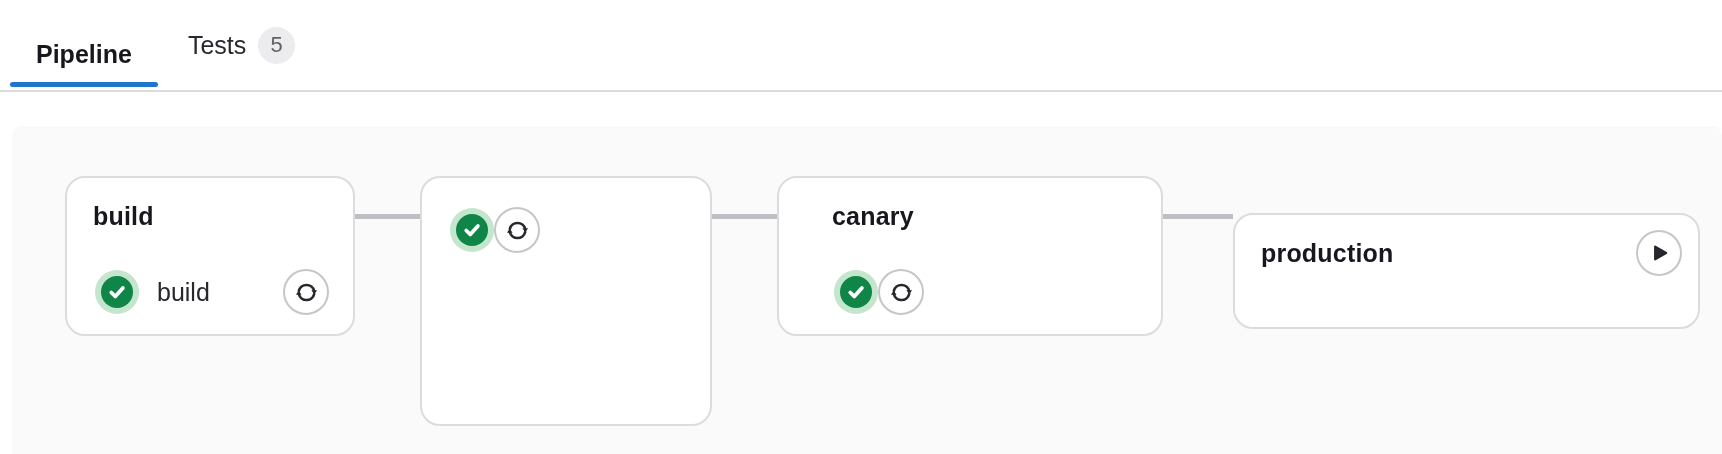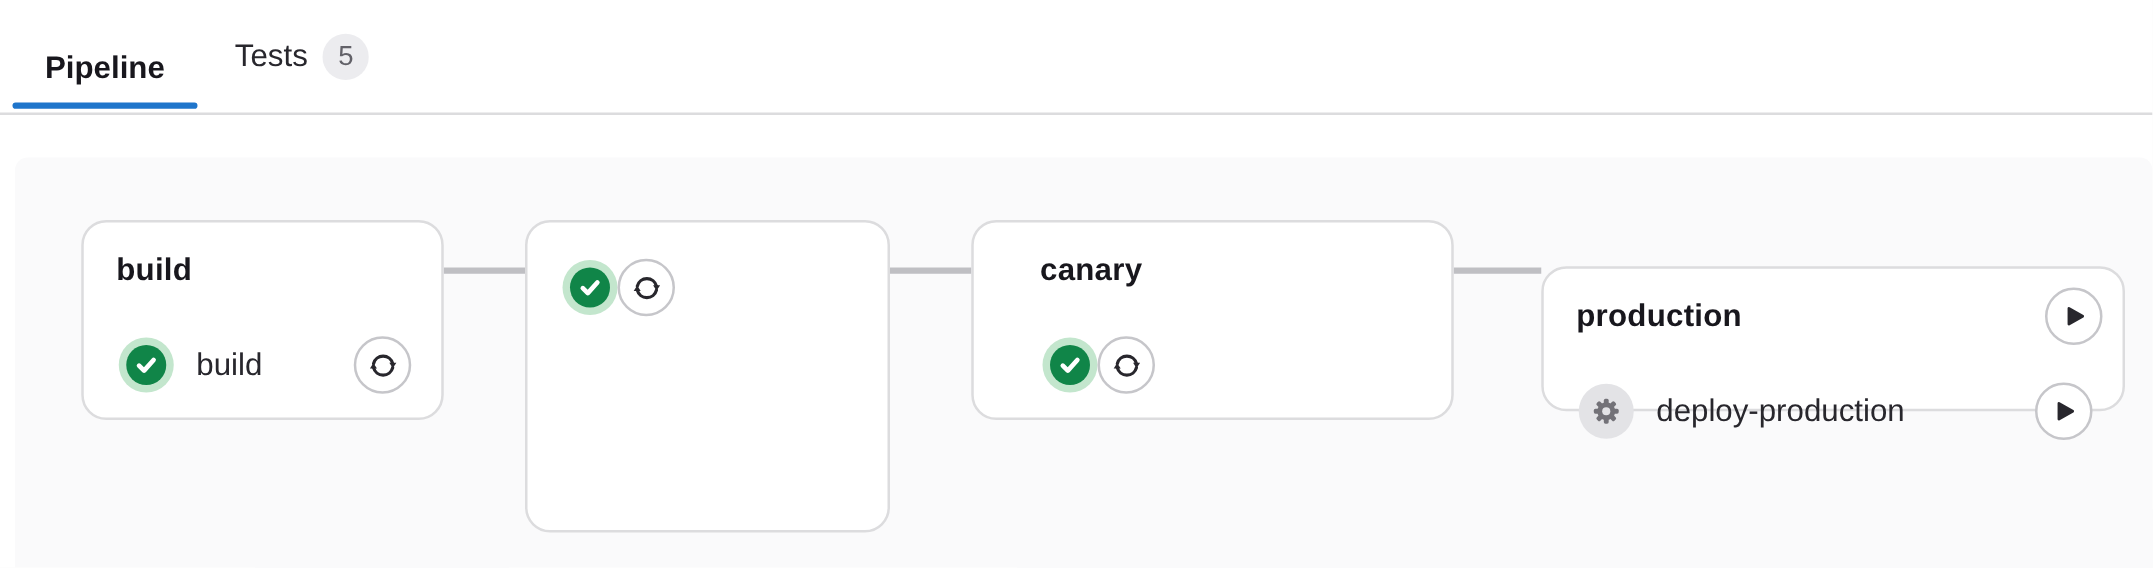--- a/index.html
+++ b/index.html
@@ -190,37 +190,15 @@
 
   <div class="stage-card production">
     <div class="stage-header">
       <span class="stage-title">production</span>
       <button class="action-btn">
         <svg width="22" height="22" viewBox="0 0 16 16">
           <polygon points="5.2,3.4 13.2,8 5.2,12.6" fill="#28272d" stroke="#28272d" stroke-width="1.6" stroke-linejoin="round"></polygon>
         </svg>
       </button>
     </div>
-    <div class="jobs">
-      <div class="job-row">
-        <span class="status-halo manual">
-          <svg width="26" height="26" viewBox="0 0 24 24">
-            <g fill="#737278">
-              <rect x="10.2" y="2.8" width="3.6" height="18.4" rx="1.2"></rect>
-              <rect x="10.2" y="2.8" width="3.6" height="18.4" rx="1.2" transform="rotate(45 12 12)"></rect>
-              <rect x="10.2" y="2.8" width="3.6" height="18.4" rx="1.2" transform="rotate(90 12 12)"></rect>
-              <rect x="10.2" y="2.8" width="3.6" height="18.4" rx="1.2" transform="rotate(135 12 12)"></rect>
-              <circle cx="12" cy="12" r="6.6"></circle>
-            </g>
-            <circle cx="12" cy="12" r="3" fill="#e3e3e6"></circle>
-          </svg>
-        </span>
-        <span class="job-name">deploy-production</span>
-        <button class="action-btn">
-          <svg width="22" height="22" viewBox="0 0 16 16">
-            <polygon points="5.2,3.4 13.2,8 5.2,12.6" fill="#28272d" stroke="#28272d" stroke-width="1.6" stroke-linejoin="round"></polygon>
-          </svg>
-        </button>
-      </div>
-    </div>
   </div>
 
 </section>
 
 </body></html>

